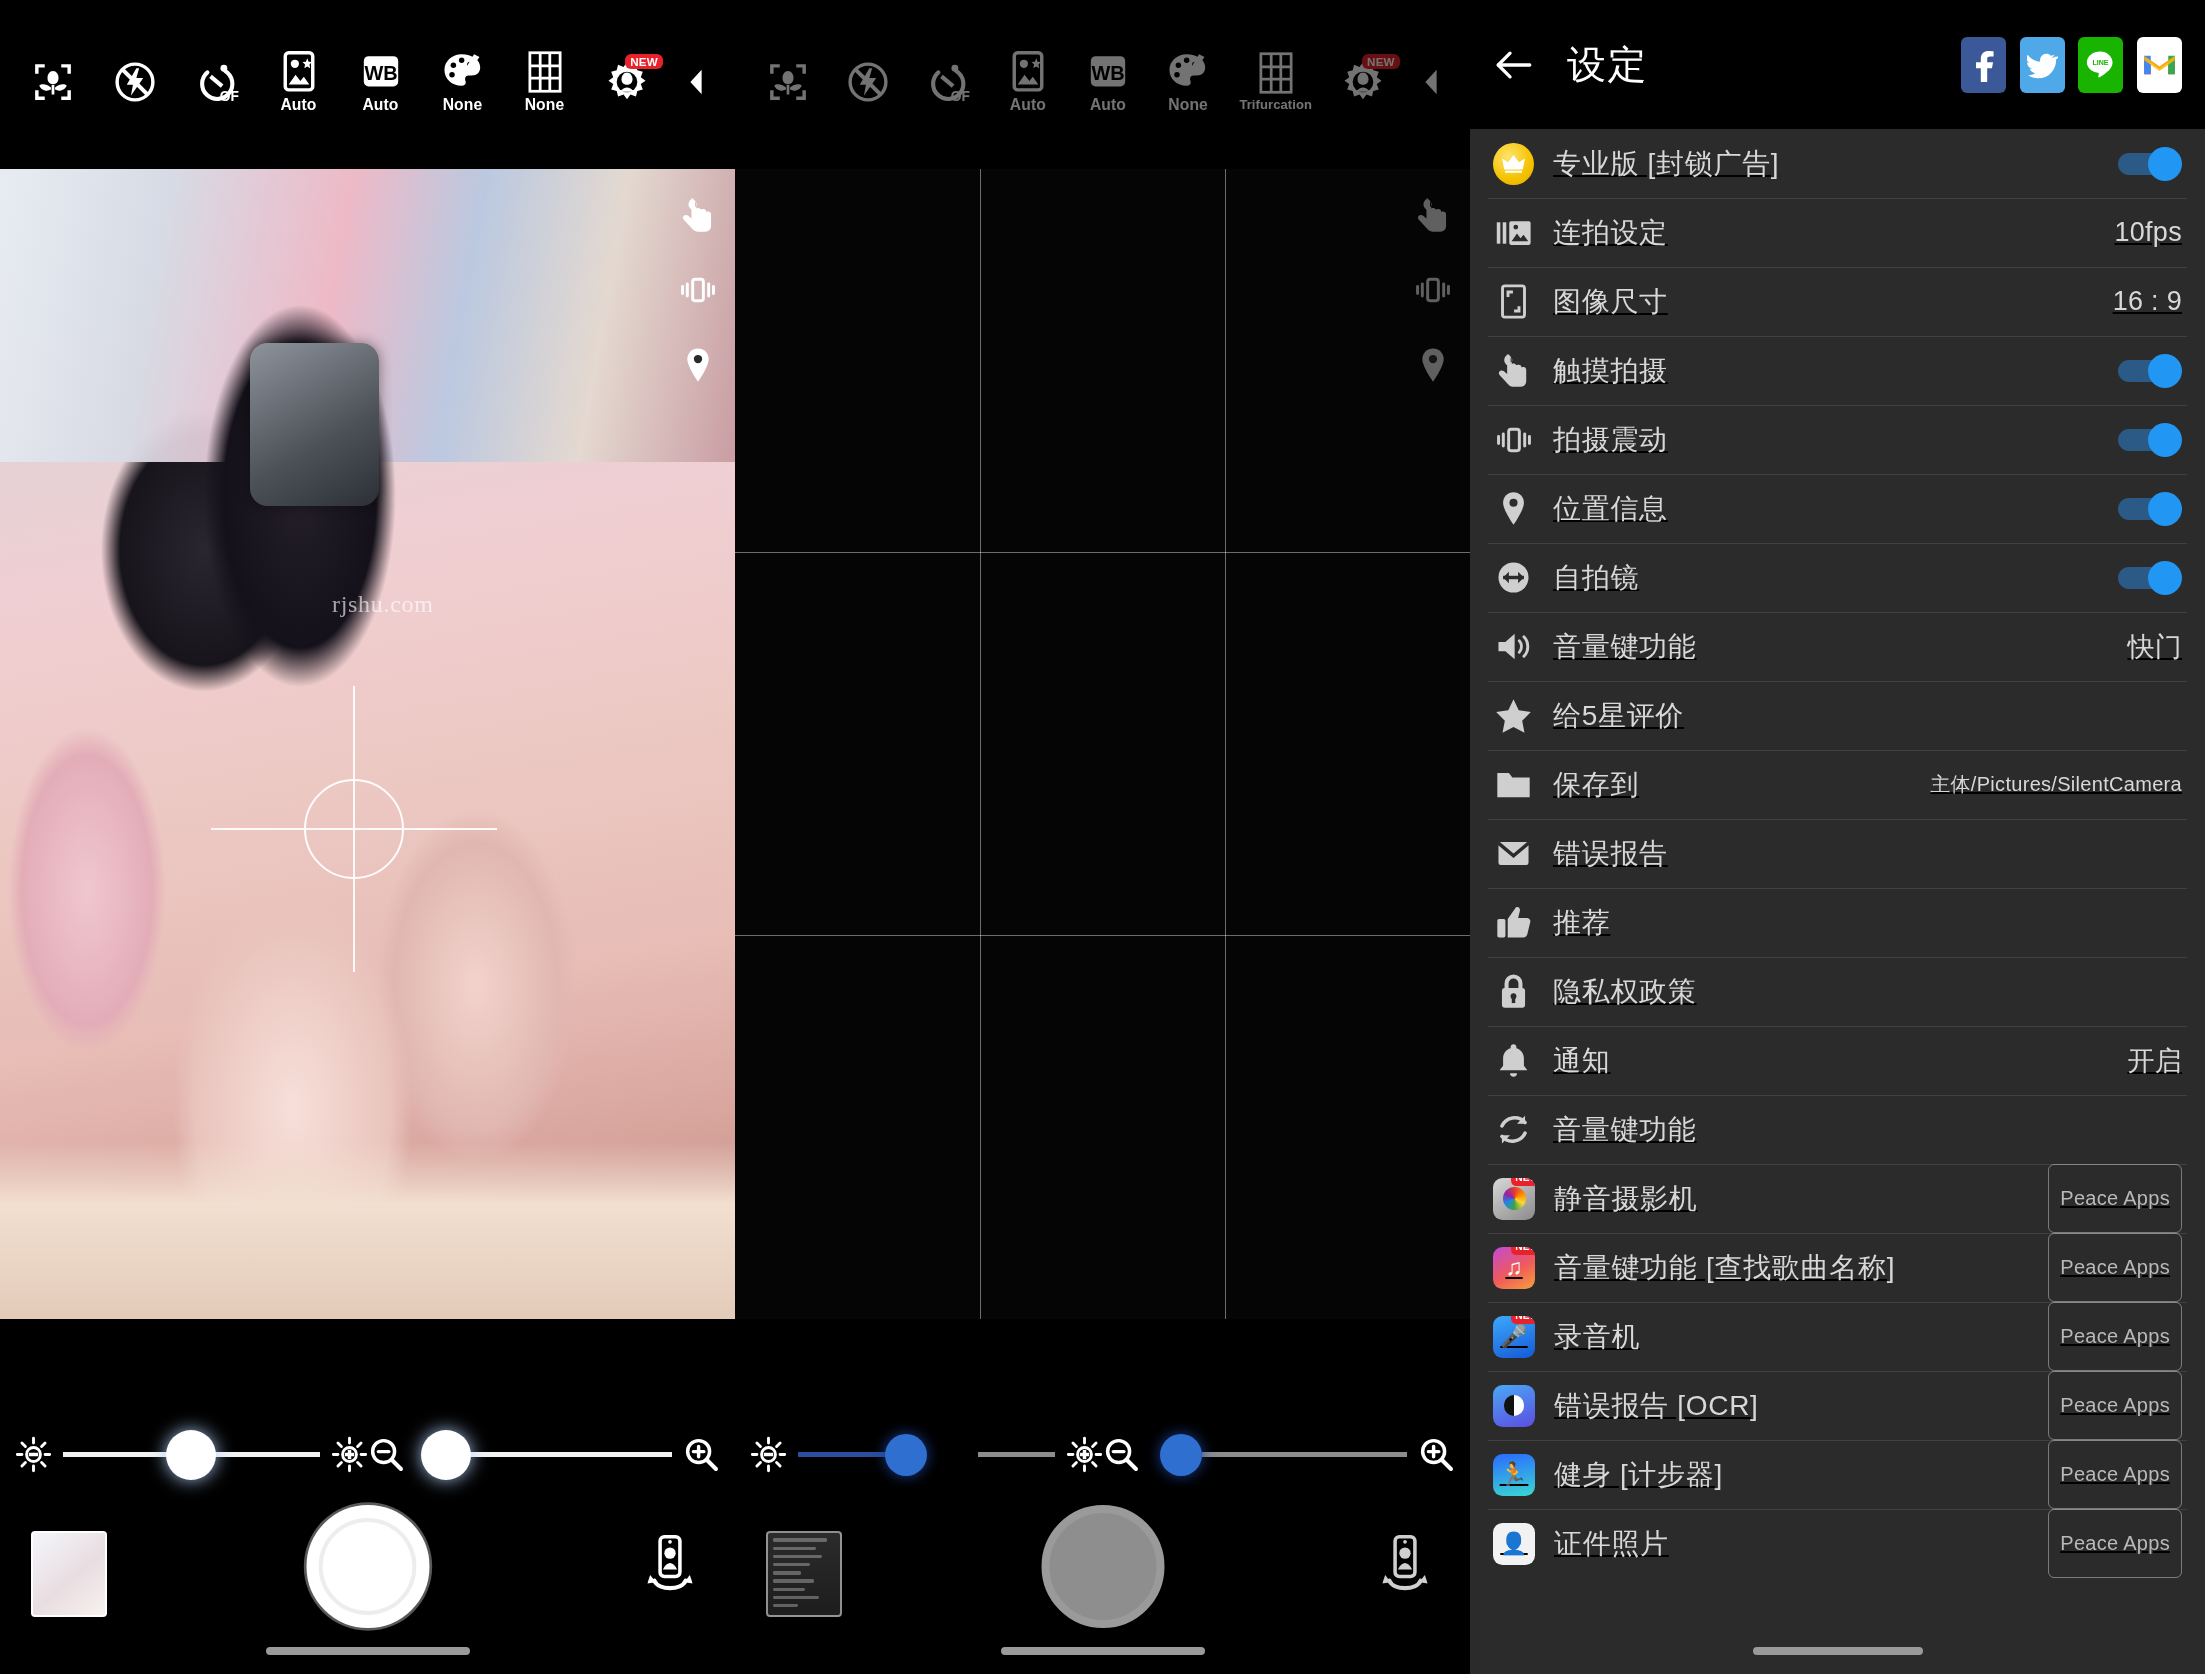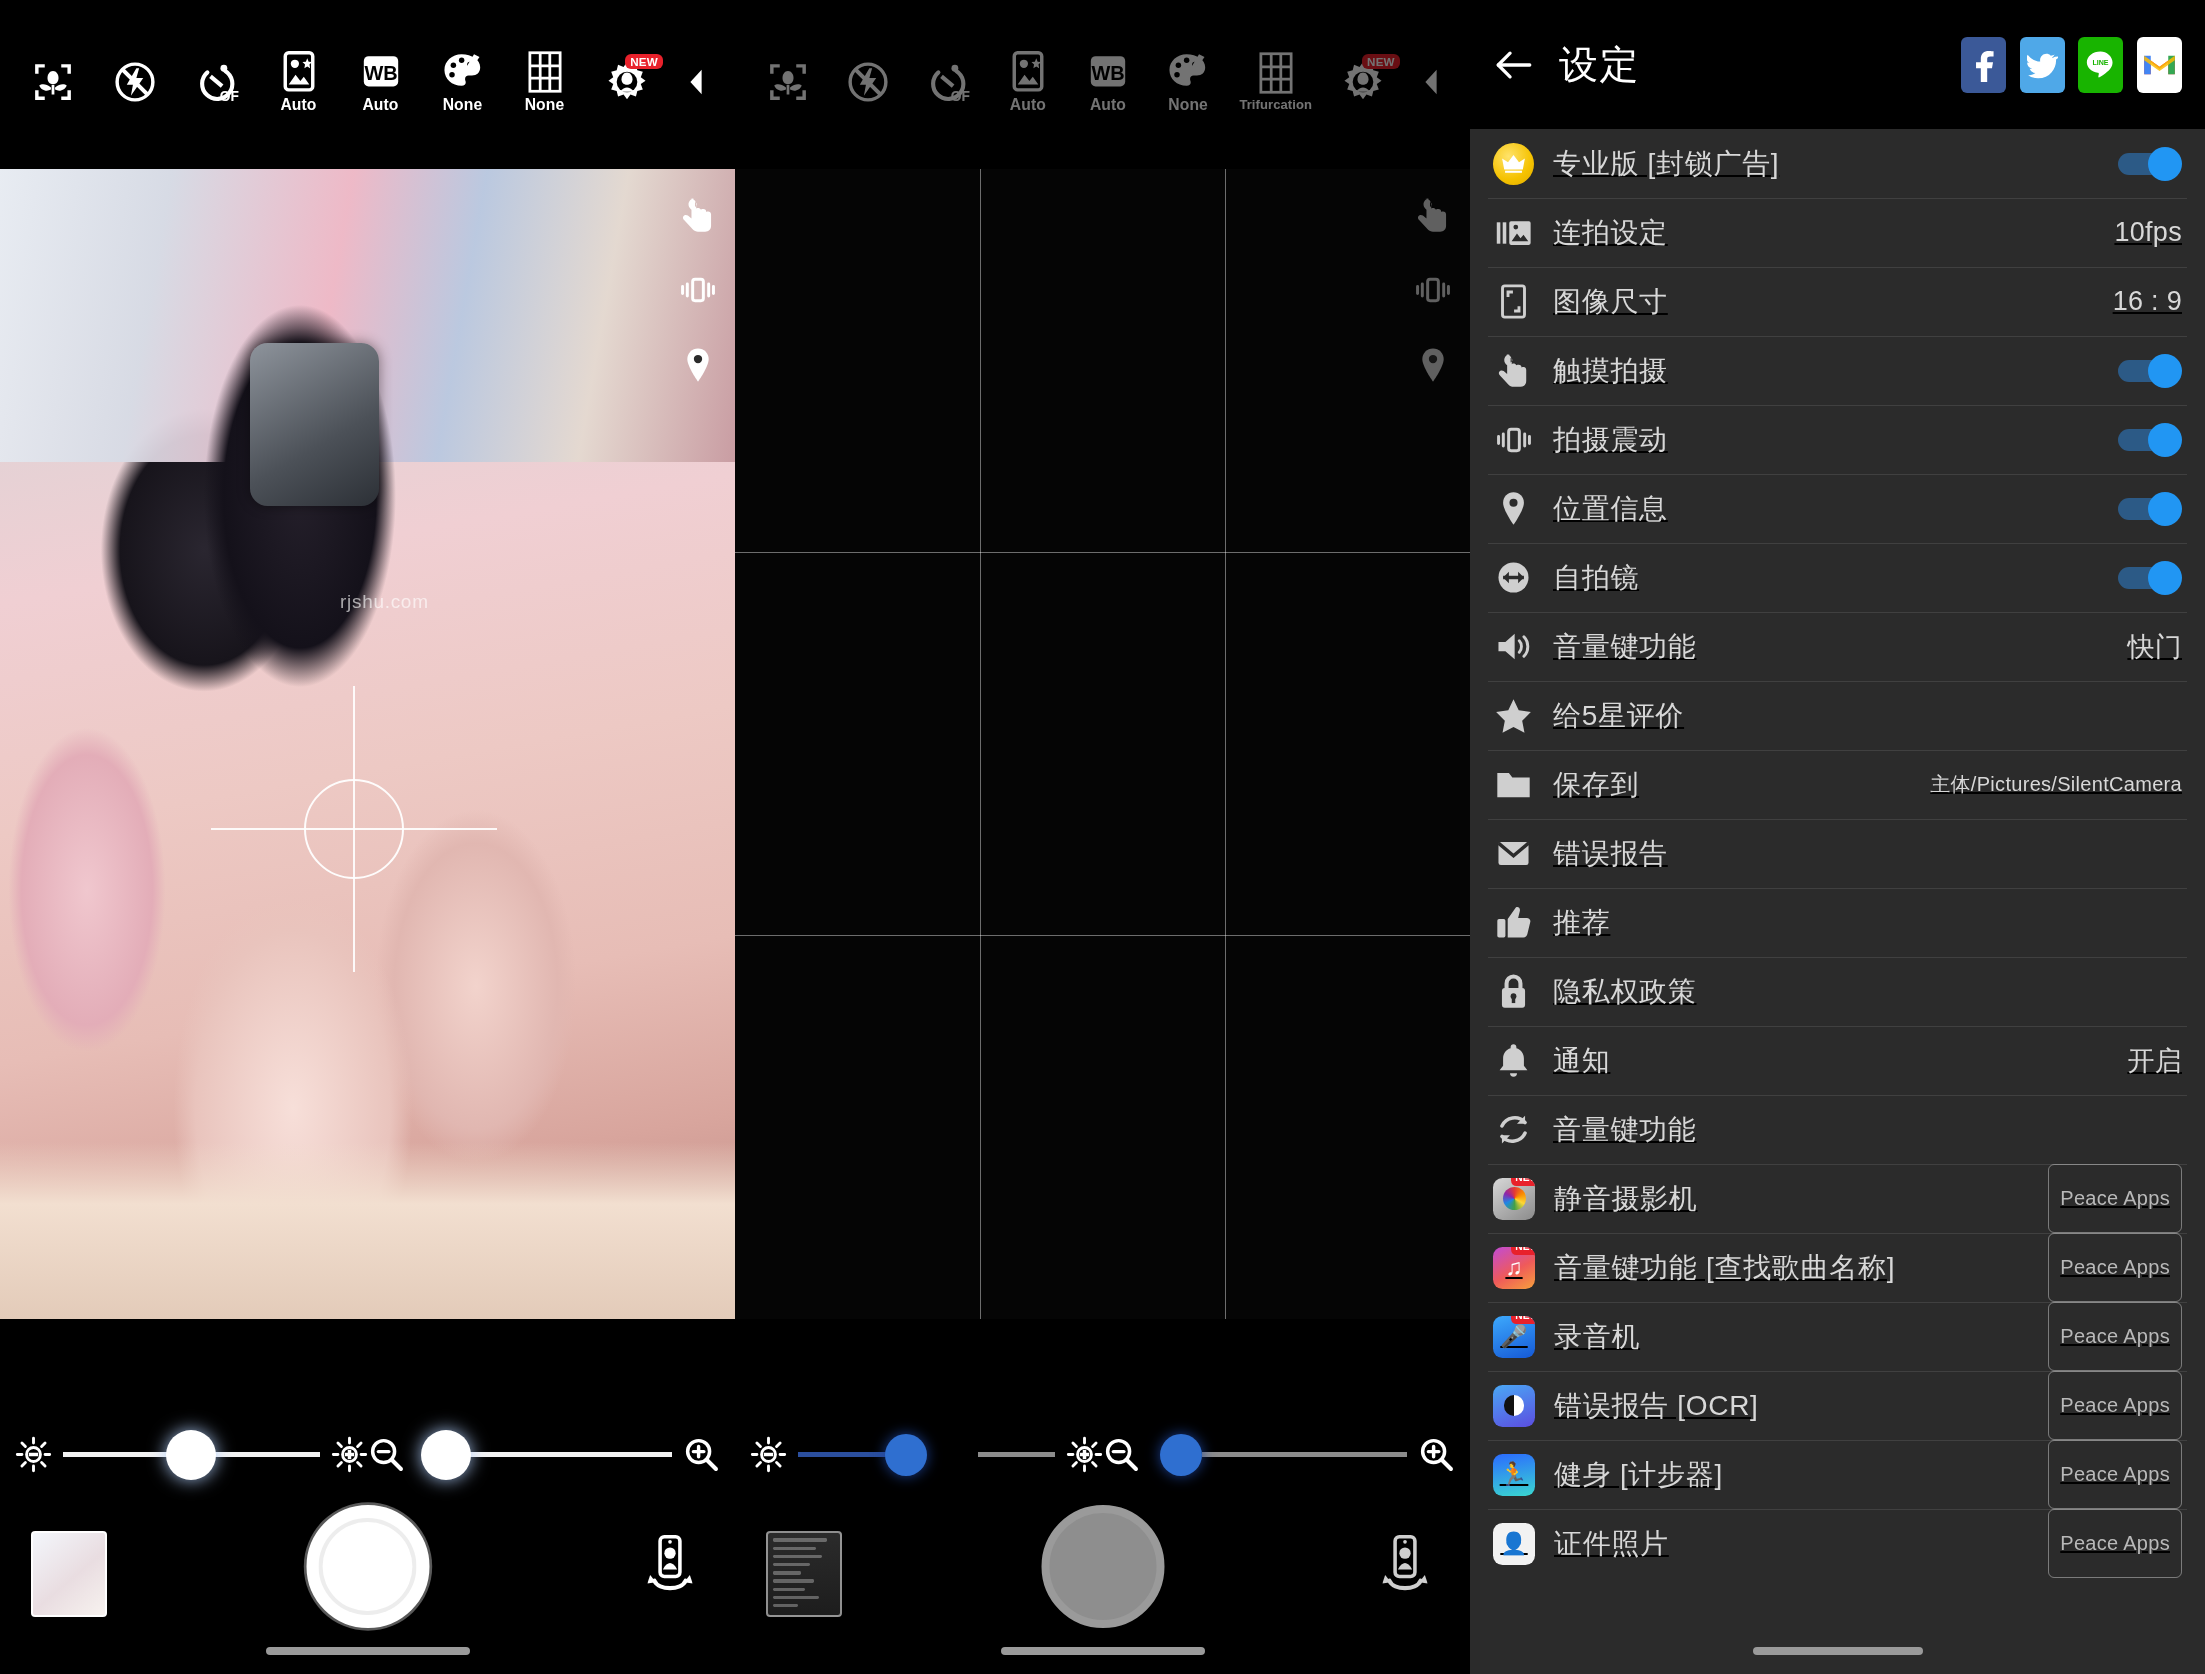--- a/index.html
+++ b/index.html
@@ -43,22 +43,22 @@
   .ill-top { position:absolute; left:0; top:0; width:735px; height:293px;
      background:linear-gradient(100deg,#e9edf3 0%, #d7dbe5 22%, #efb8c6 45%, #b9c8e0 62%, #e4d9d0 80%, #c79aa0 100%);
      opacity:.95; }
   .ill-hair { position:absolute; left:177px; top:82px; width:245px; height:490px;
      background:radial-gradient(ellipse 123px 245px at 123px 245px,#241f2a 0%, #14111a 62%, rgba(0,0,0,0) 78%); }
   .ill-phone { position:absolute; left:250px; top:174px; width:129px; height:163px;
      background:linear-gradient(150deg,#8e949c,#4c5158 60%,#2c3036);
      border-radius:17.7px; box-shadow:0 0 12.3px rgba(0,0,0,.45); }
   .ill-floor { position:absolute; left:0; bottom:0; width:735px; height:177px;
      background:linear-gradient(180deg,rgba(245,222,210,.0) 0%, #f2dfd0 35%, #e3cbb9 100%); }
-  .wm { position:absolute; left:340px; top:422px; color:rgba(255,255,255,.62);
-     font-size:19px; letter-spacing:0.7px; font-family:Liberation Sans, sans-serif; }
+  .wm { position:absolute; left:332px; top:422px; color:rgba(255,255,255,.62);
+     font-size:24px; letter-spacing:0.7px; font-family:Liberation Serif, serif; }
 
   
   .reticle { position:absolute; left:286px; top:592px; width:136px; height:136px; }
   .reticle .c { position:absolute; inset:17.7px; border:2.7px solid rgba(255,255,255,.95); border-radius:50%; }
   .reticle .h { position:absolute; left:-75px; top:67px; width:286px; height:2px; background:rgba(255,255,255,.9); }
   .reticle .v { position:absolute; left:67px; top:-75px; width:2px; height:286px; background:rgba(255,255,255,.9); }
 
   
   .vf-side { position:absolute; right:17.7px; top:27px; display:flex; flex-direction:column;
      gap:37px; align-items:center; z-index:12; }
@@ -106,21 +106,21 @@
   .p1 .shutter i { position:absolute; inset:6.8px; border-radius:50%; background:#fff;
       box-shadow:inset 0 0 0 4.1px rgba(235,235,235,.9); }
   .p2 .shutter { border:8.2px solid #9a9a9a; background:#8e8e8e; }
   .switch-cam { position:absolute; right:37px; bottom:30px; width:56px; height:68px; }
 
   
   .settings { position:relative; flex:0 0 735px; width:735px; height:1674px;
       background:#2b2b2b; overflow:hidden; }
   .set-header { height:129px; background:#000; display:flex; align-items:center; padding:0 23px; }
   .back-arrow { width:42px; height:42px; flex:0 0 42px; }
-  .set-title { color:#fff; font-size:39px; margin-left:24px; letter-spacing:1.4px; flex:1; }
+  .set-title { color:#fff; font-size:39px; margin-left:32px; letter-spacing:1.4px; flex:1; }
   .soc { display:flex; gap:13.6px; align-items:center; }
   .soc-ico { width:45px; height:56px; border-radius:6.1px; display:flex; align-items:center;
       justify-content:center; overflow:hidden; }
 
   .set-list { background:#2b2b2b;text-decoration:underline; }
   .set-row { position:relative; display:flex; align-items:center; height:69px; padding:0 23px; }
   .set-row + .set-row::before { content:""; position:absolute; left:17.7px; right:17.7px; top:0;
       height:1.4px; background:rgba(255,255,255,.10); }
   .set-ico { width:41px; height:41px; flex:0 0 41px; display:flex; align-items:center; justify-content:center; }
   .set-lbl { color:#d8d8d8; font-size:28px; margin-left:19px; letter-spacing:0.7px; flex:1;

